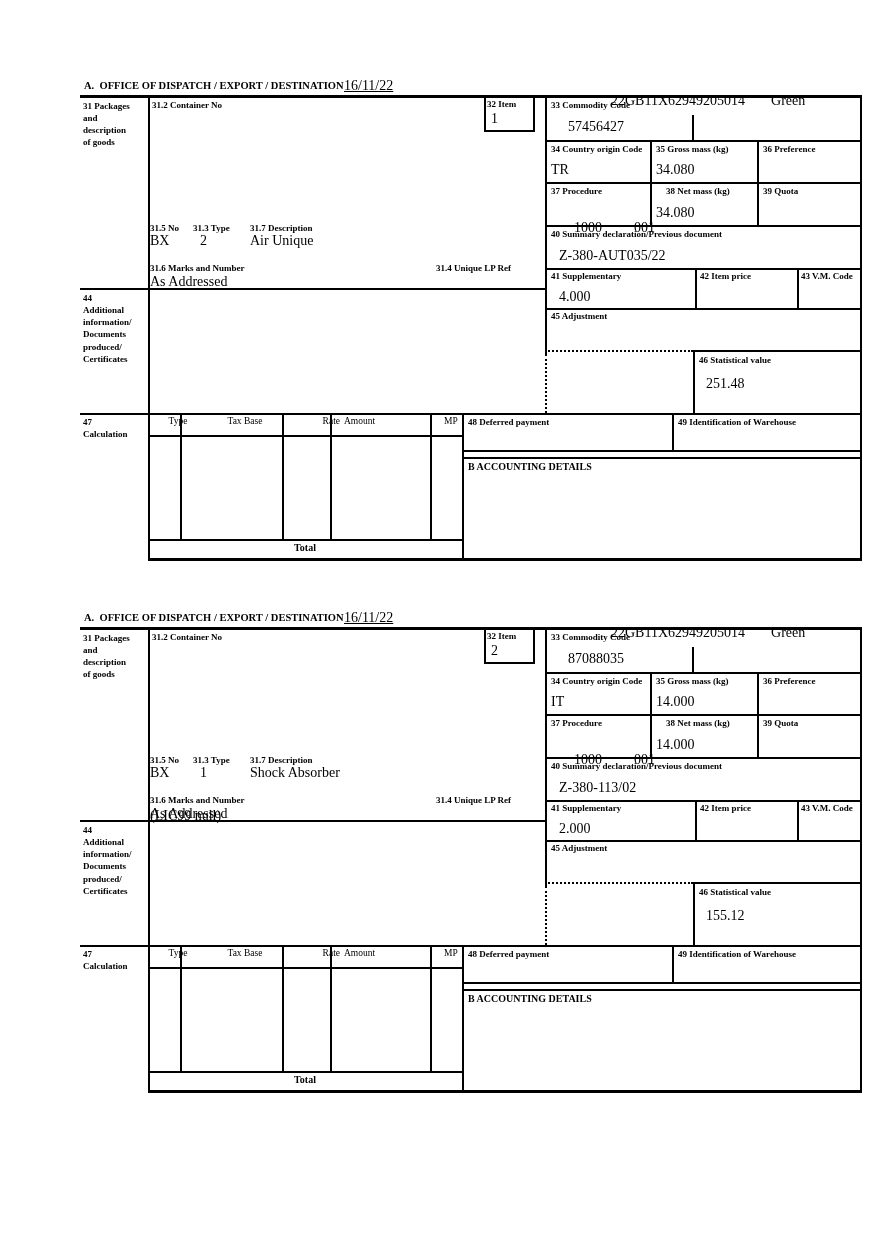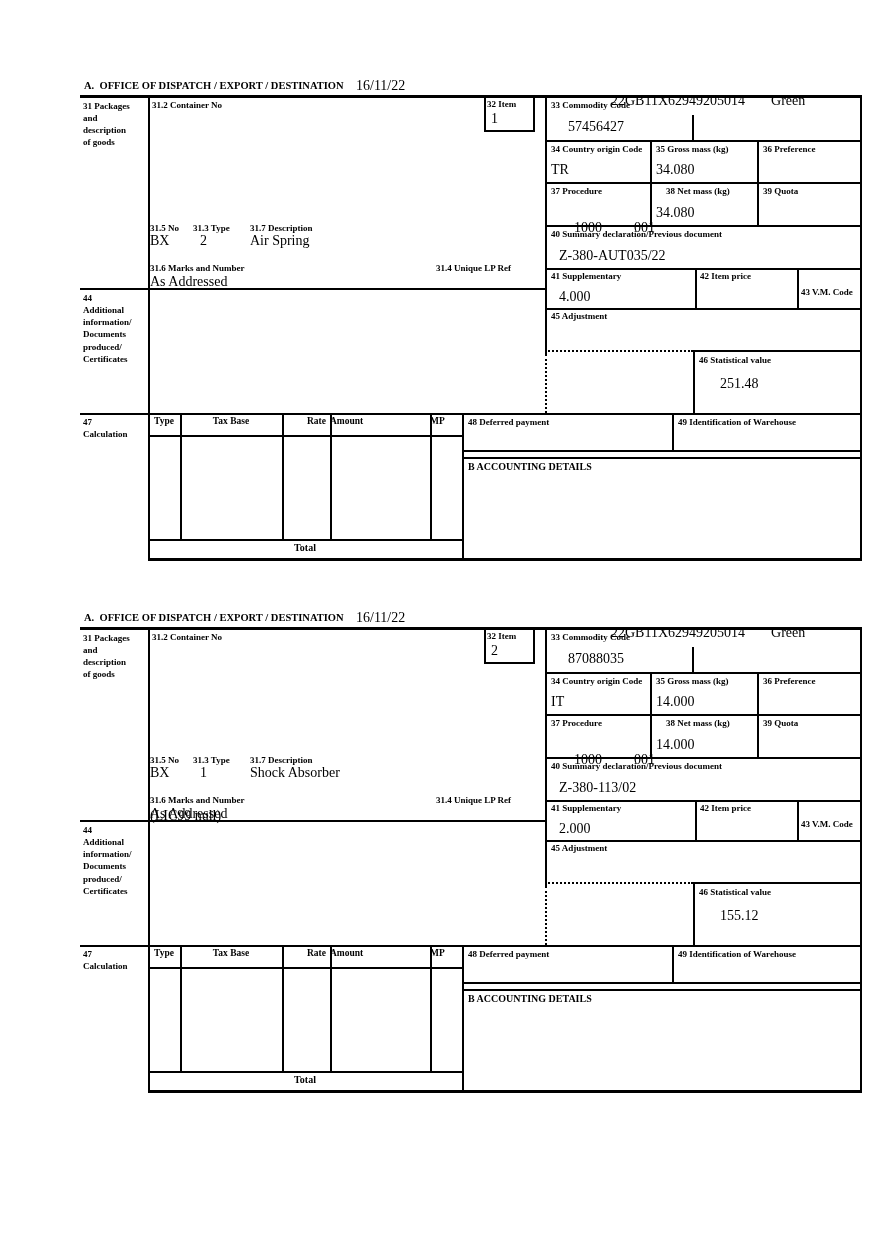--- a/index.html
+++ b/index.html
@@ -53,21 +53,21 @@
   .ln-48b{top:372px;left:382px;width:400px;}
   .ln-accT{top:379px;left:382px;width:400px;}
 
   .box32{position:absolute;left:404px;top:17px;width:51px;height:37px;
          box-sizing:border-box;border:2px solid #000;}
 
   
   .f-lab{position:absolute;font-weight:bold;font-size:9px;line-height:1.35;white-space:pre-line;}
   .f-val{position:absolute;font-size:14px;line-height:1.1;white-space:pre;}
   .p-hdrA{position:absolute;left:4px;top:2px;font-size:10.5px;font-weight:bold;white-space:pre;}
-  .p-hdrDate{left:276px;top:0px;}
+  .p-hdrDate{left:264px;top:0px;text-decoration:underline;}
   .p-hdrMrn{left:510px;top:0px;}
   .p-hdrMrn .routing{margin-left:26px;}
   .p-b31{left:3px;top:22px;width:62px;}
   .p-b44{left:3px;top:214px;}
   .p-b47{left:3px;top:338px;}
   .p-b31_2{left:72px;top:21px;}
   .p-b32lab{left:407px;top:20px;}
   .p-item{left:411px;top:33px;}
   .p-b33{left:471px;top:21px;}
   .p-ccode{left:488px;top:41px;}
@@ -80,39 +80,39 @@
   .p-proc{left:473px;top:127px;}
   .p-proc .proc2{margin-left:32px;}
   .p-b38{left:586px;top:107px;}
   .p-net{left:576px;top:127px;}
   .p-b39{left:683px;top:107px;}
   .p-b40{left:471px;top:150px;}
   .p-prev{left:479px;top:170px;}
   .p-b41{left:471px;top:192px;}
   .p-supp{left:479px;top:211px;}
   .p-b42{left:620px;top:192px;}
-  .p-b43{left:721px;top:208px;}
+  .p-b43{left:721px;top:192px;}
   .p-b45{left:471px;top:232px;}
   .p-b46{left:619px;top:276px;}
-  .p-stat{left:640px;top:298px;}
+  .p-stat{left:626px;top:298px;}
   .p-b31_5{left:70px;top:144px;}
   .p-b31_3{left:113px;top:144px;}
   .p-b31_7{left:170px;top:144px;}
   .p-pkgno{left:70px;top:155px;}
   .p-pkgtype{left:120px;top:155px;}
   .p-desc{left:170px;top:155px;}
   .p-b31_6{left:70px;top:184px;}
   .p-b31_4{left:320px;top:184px;margin-left:36px;}
   .p-marks{left:70px;top:196px;}
   .p-addinfo{left:70px;top:198px;}
   .p-b48{left:388px;top:338px;}
   .p-b49{left:598px;top:338px;}
   .p-bacc{left:388px;top:382px;font-size:10px;}
   .p-total{left:68px;top:463px;width:314px;text-align:center;font-size:10px;}
-  .p-th{position:absolute;top:338px;font-size:9.5px;font-weight:bold;}
+  .p-th{position:absolute;top:338px;font-size:9.5px;font-weight:normal;padding-left:14px;}
   .th-type{left:68px;width:32px;text-align:center;}
   .th-base{left:100px;width:102px;text-align:center;}
   .th-rate{left:202px;width:44px;text-align:right;}
   .th-amount{left:250px;width:96px;text-align:left;}
   .th-mp{left:350px;width:32px;text-align:left;}
 </style>
 </head>
 <body>
 
 <div id="page">
@@ -209,21 +209,21 @@
     <div class="f-val p-gross">34.080</div>
     <div class="f-val p-proc">
       <span>1000</span><span class="proc2">001</span>
     </div>
     <div class="f-val p-net">34.080</div>
     <div class="f-val p-prev">Z-380-AUT035/22</div>
     <div class="f-val p-supp">4.000</div>
     <div class="f-val p-stat">251.48</div>
     <div class="f-val p-pkgno">BX</div>
     <div class="f-val p-pkgtype">2</div>
-    <div class="f-val p-desc">Air Spring</div>
+    <div class="f-val p-desc">Air Unique</div>
     <div class="f-val p-marks">As Addressed</div>
     <div class="f-val p-addinfo"></div>
 
   </div>
 <div class="form" id="form-2">
 
     <div class="p-hdrA">A.  OFFICE OF DISPATCH / EXPORT / DESTINATION</div>
     <div class="f-val p-hdrDate">16/11/22</div>
     <div class="f-val p-hdrMrn">
       <span>22GB11X62949205014</span><span class="routing">Green</span>

